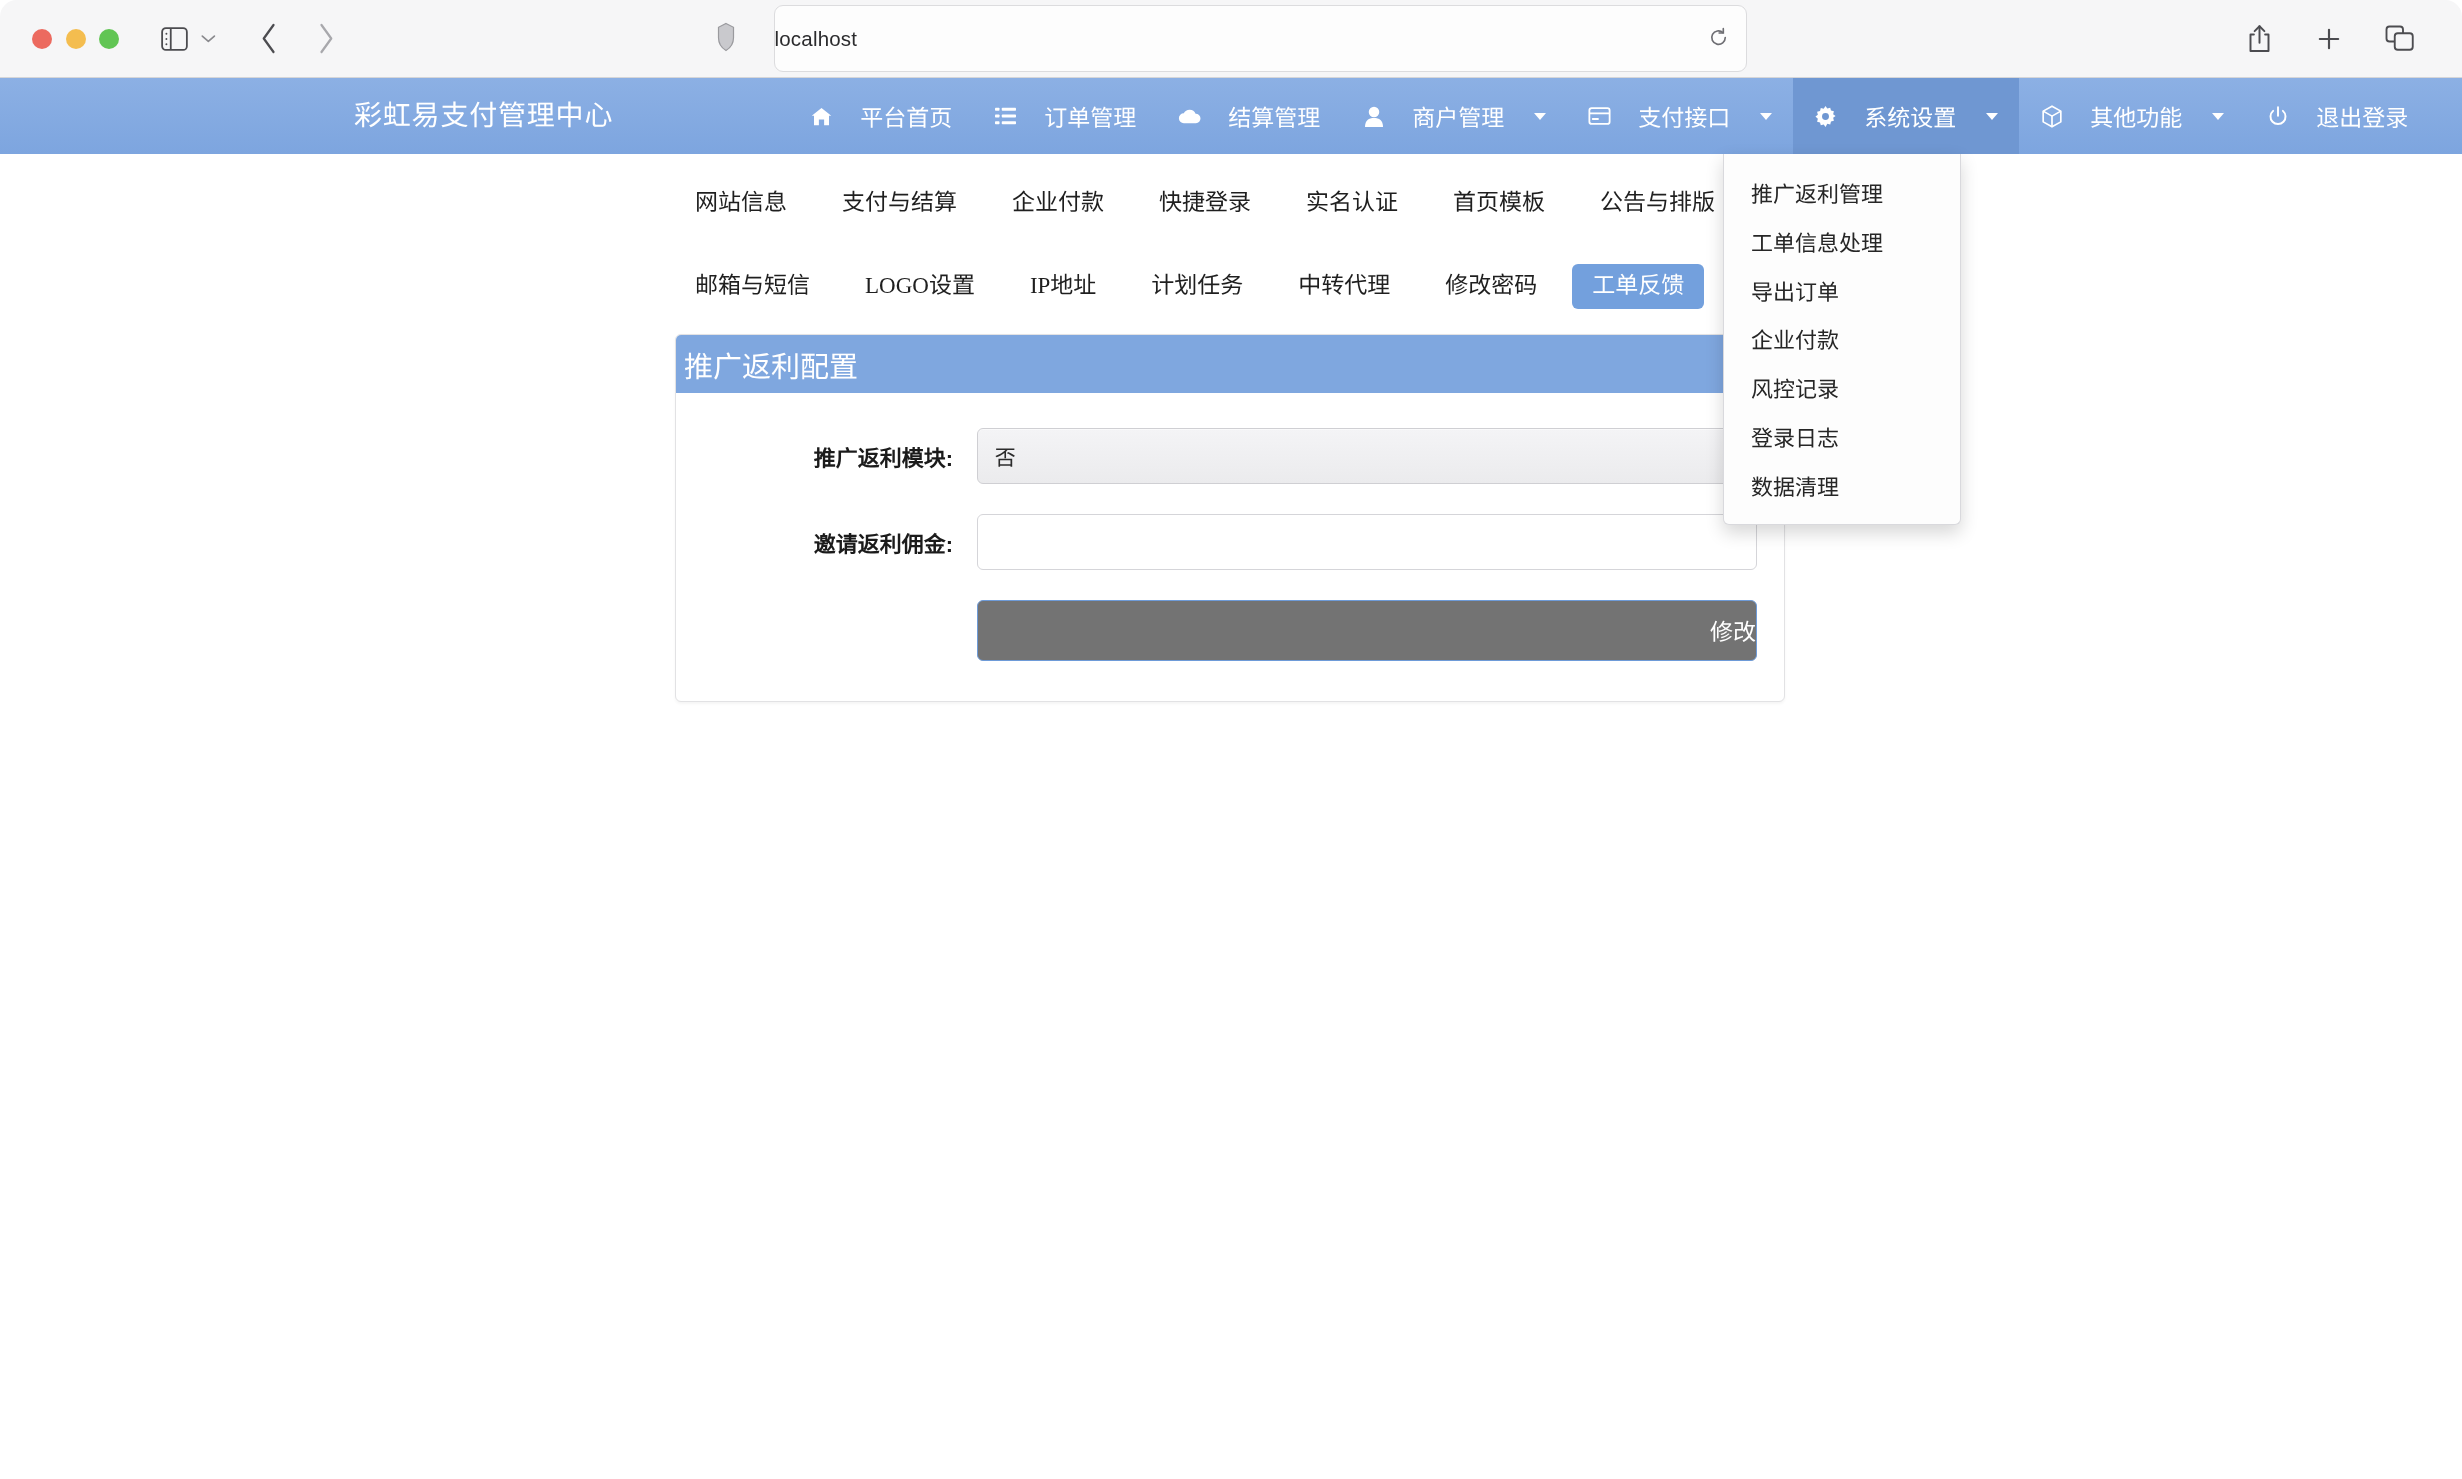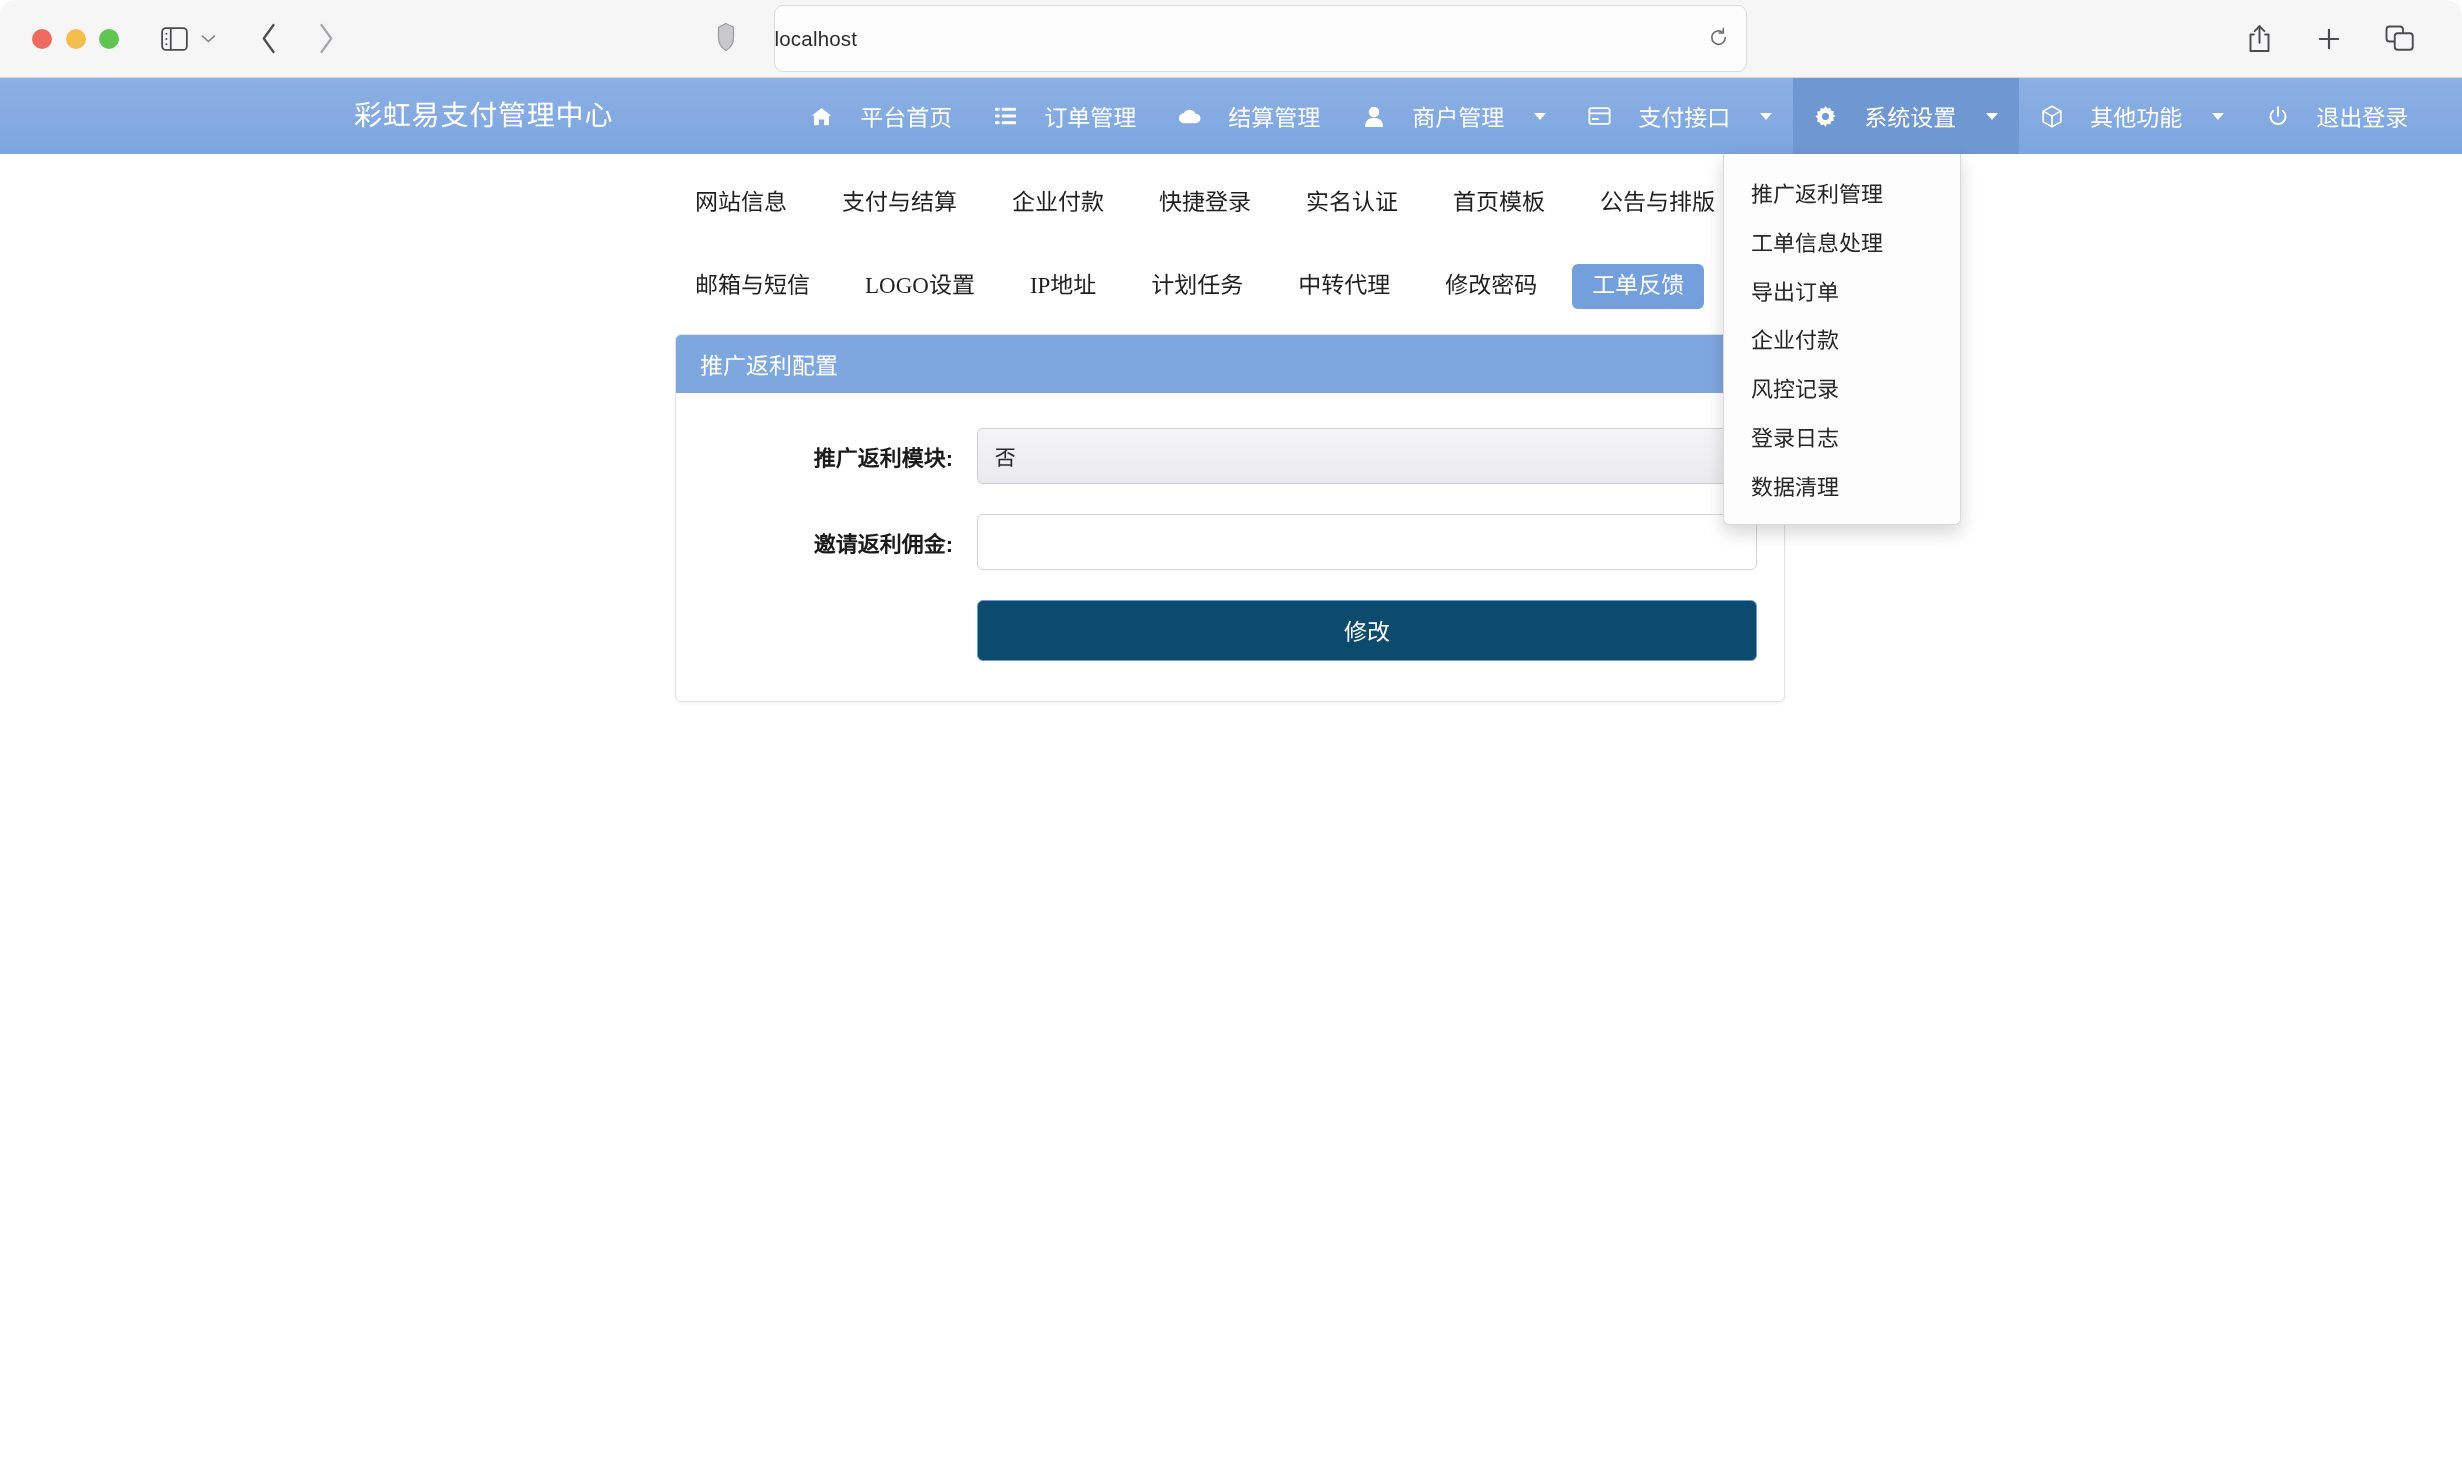--- a/index.html
+++ b/index.html
@@ -162,23 +162,23 @@
     background:#ffffff;
     border:0.8px solid #e2e2e4;
     border-radius:6px;
     box-shadow:0 1.5px 3px rgba(0,0,0,.045);
     overflow:hidden;
   }
   .panel-head{
     height:58px;
     background:#7fa7df;
     color:#ffffff;
-    font-size:23px;
+    font-size:29px;
     display:flex;align-items:center;
-    padding-left:24px;
+    padding-left:8px;
   }
   .panel-body{
     padding:35px 27px 40px 27px;
   }
   .formrow{
     display:flex;align-items:center;
     margin-bottom:30px;
   }
   .flabel{
     width:274px;
@@ -211,26 +211,27 @@
     font-family:inherit;
     outline:none;
   }
   .btnrow{
     display:flex;
     margin-top:10.6px;
   }
   .btnspacer{width:274px;flex:0 0 274px;}
   .submit{
     flex:1 1 auto;height:61px;
-    background:#0c4a6e;
+    background:#737373;
     border:0.8px solid #6e9bd8;
     border-radius:6px;
     color:#ffffff;font-size:23px;
     font-family:inherit;
     cursor:pointer;
+    text-align:right;
   }
 </style>
 </head>
 <body>
 
 <div class="browser">
 
   <div class="toolbar">
 
     <div class="traffic">

